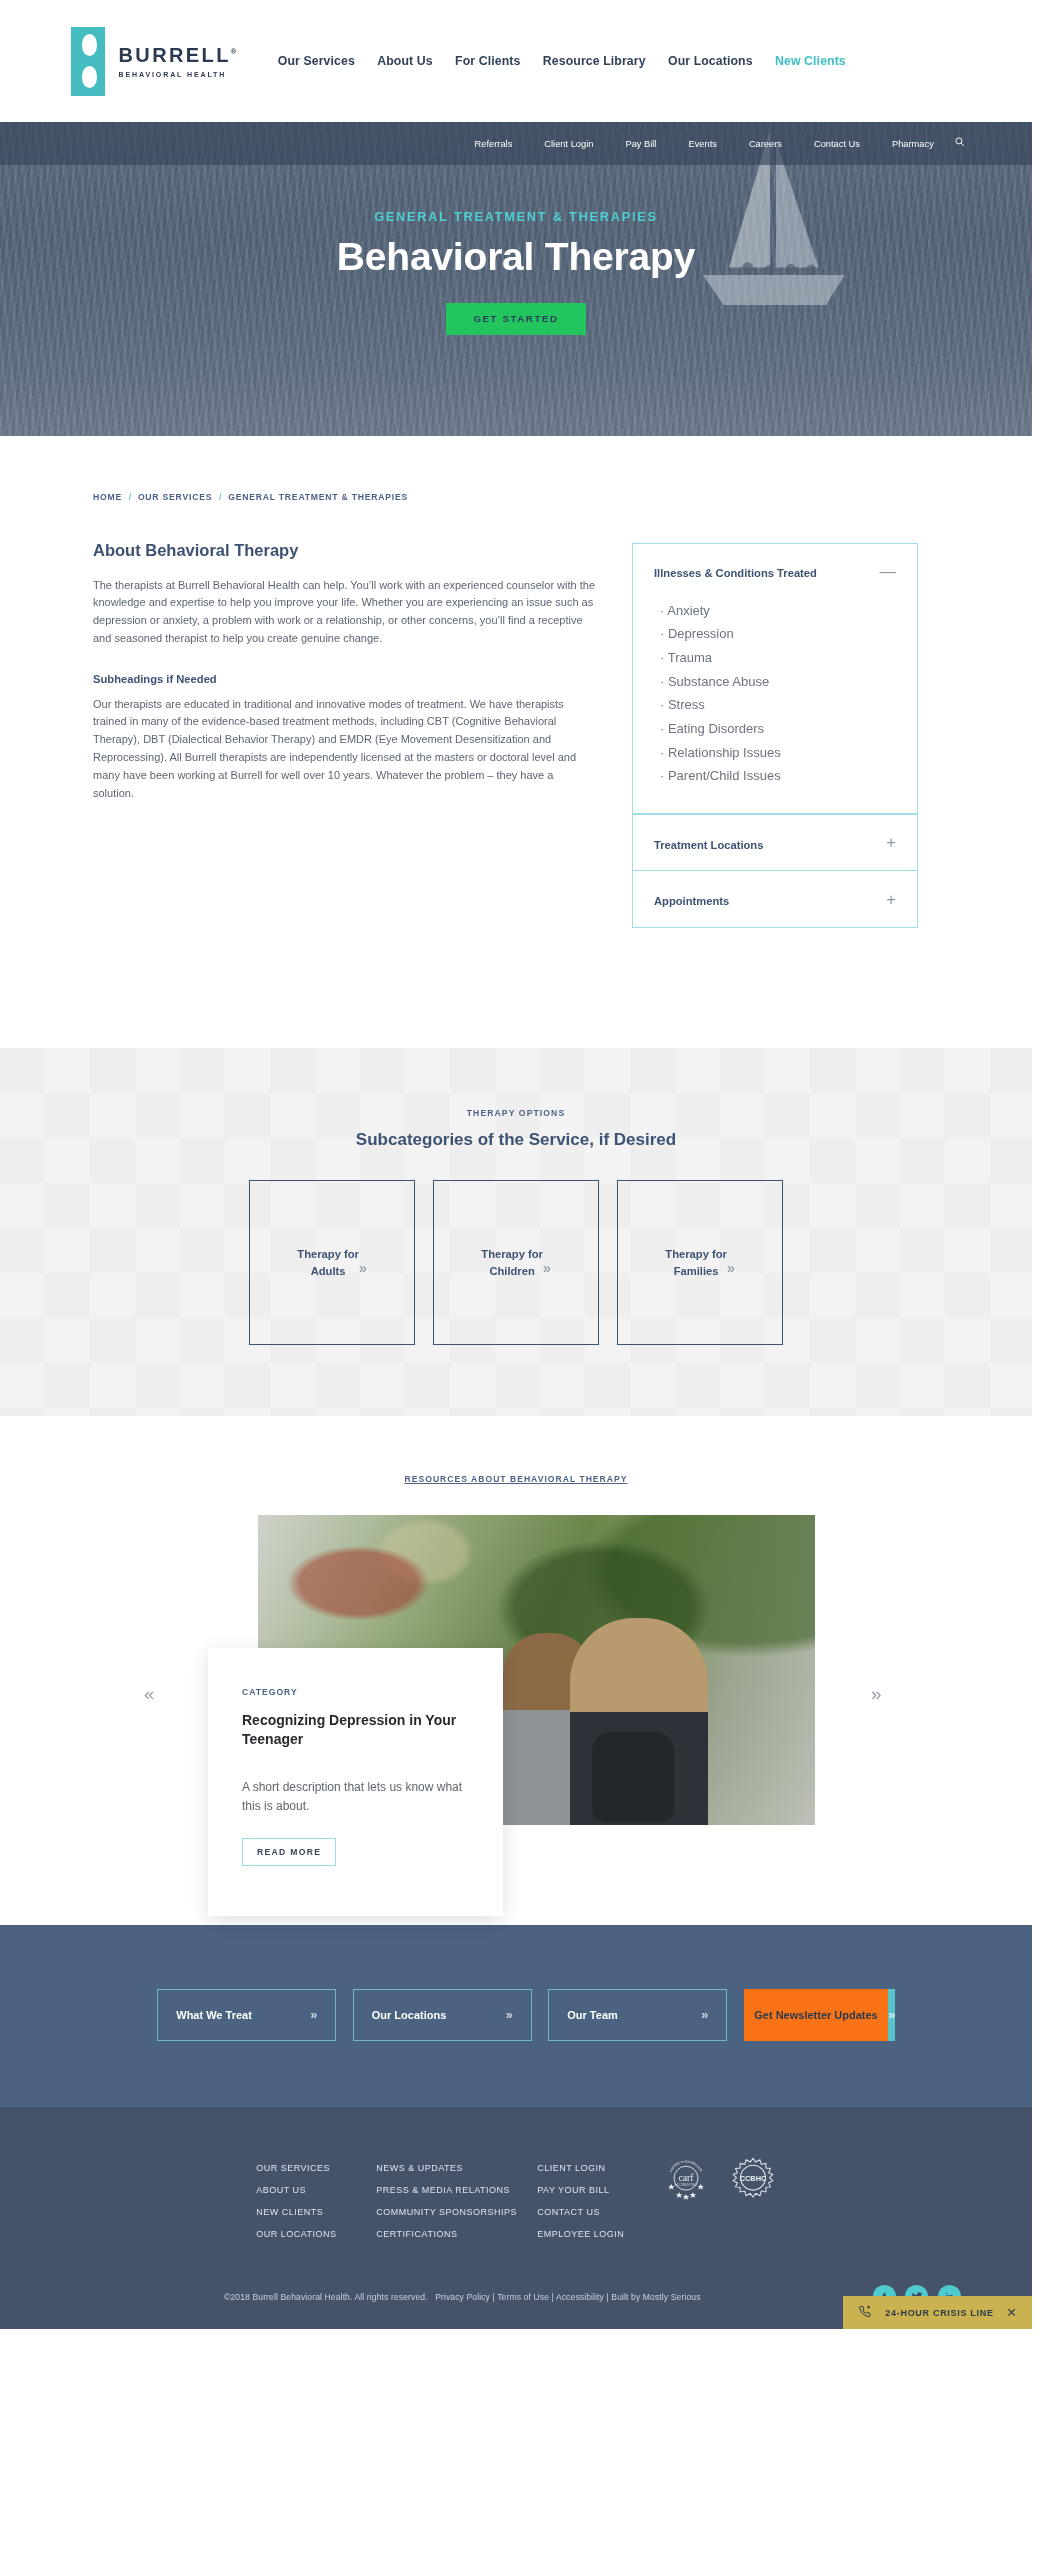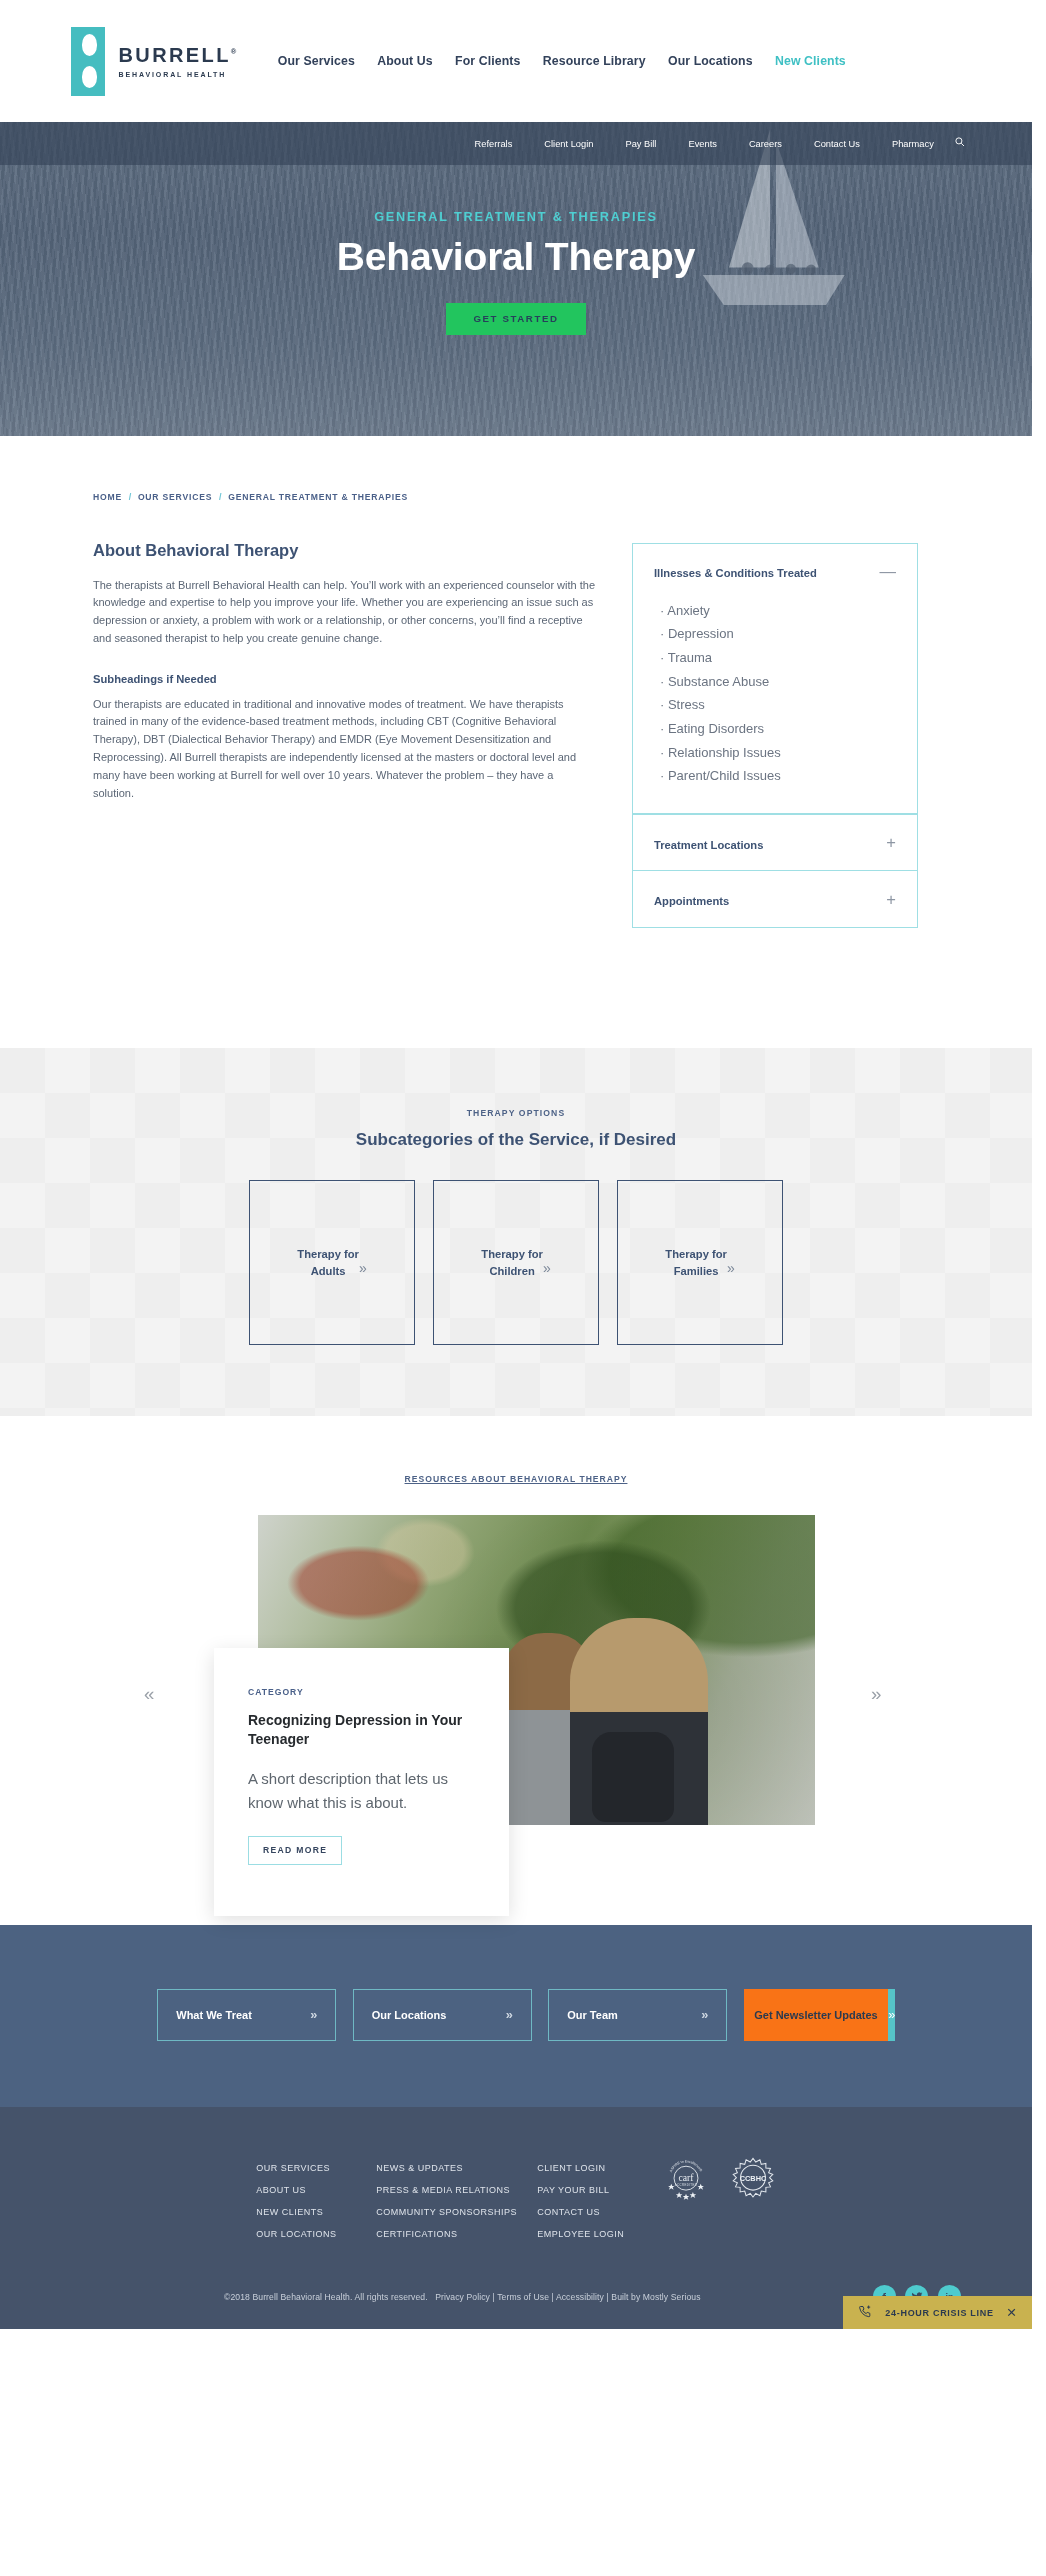--- a/index.html
+++ b/index.html
@@ -207,33 +207,33 @@
   .res-img .girl-b {
     position: absolute; left: 56%; top: 33%; width: 138px; height: 224px;
     background: linear-gradient(180deg, #b79a6d 0 42%, #2e3238 42% 100%);
     border-radius: 64px 64px 0 0;
   }
   .res-img .pack {
     position: absolute; left: 60%; top: 70%; width: 82px; height: 90px;
     background: #23262b; border-radius: 19.4px 19.4px 13.5px 13.5px;
   }
   .res-card {
-    position: absolute; left: 214px; top: 133px; width: 295px; height: 268px;
+    position: absolute; left: 208px; top: 133px; width: 295px; height: 268px;
     background: #fff; box-shadow: 0 5.2px 19.4px rgba(0,0,0,.13);
     padding: 39px 31px 0 34px;
   }
   .res-cat {
     font-size: 8.6px; font-weight: bold; letter-spacing: 1px; color: #4a6089;
   }
   .res-title {
     font-size: 14px; font-weight: bold; color: #262a2e; line-height: 1.34;
     margin-top: 13.5px;
   }
   .res-desc {
-    font-size: 15px; color: #5e666e; line-height: 1.6; margin-top: 19px;
+    font-size: 12px; color: #5e666e; line-height: 1.6; margin-top: 30px;
   }
   .res-more {
     display: inline-block; margin-top: 21px; border: 0.7px solid #9bdde3;
     background: #fff; color: #35455e; font-size: 8.6px; font-weight: bold;
     letter-spacing: 1.3px; padding: 8.2px 14px; cursor: pointer;
     font-family: inherit;
   }
   .car-arrow {
     position: absolute; top: 168px; color: #9aa0a8; font-size: 18.7px;
     cursor: pointer; user-select: none;

